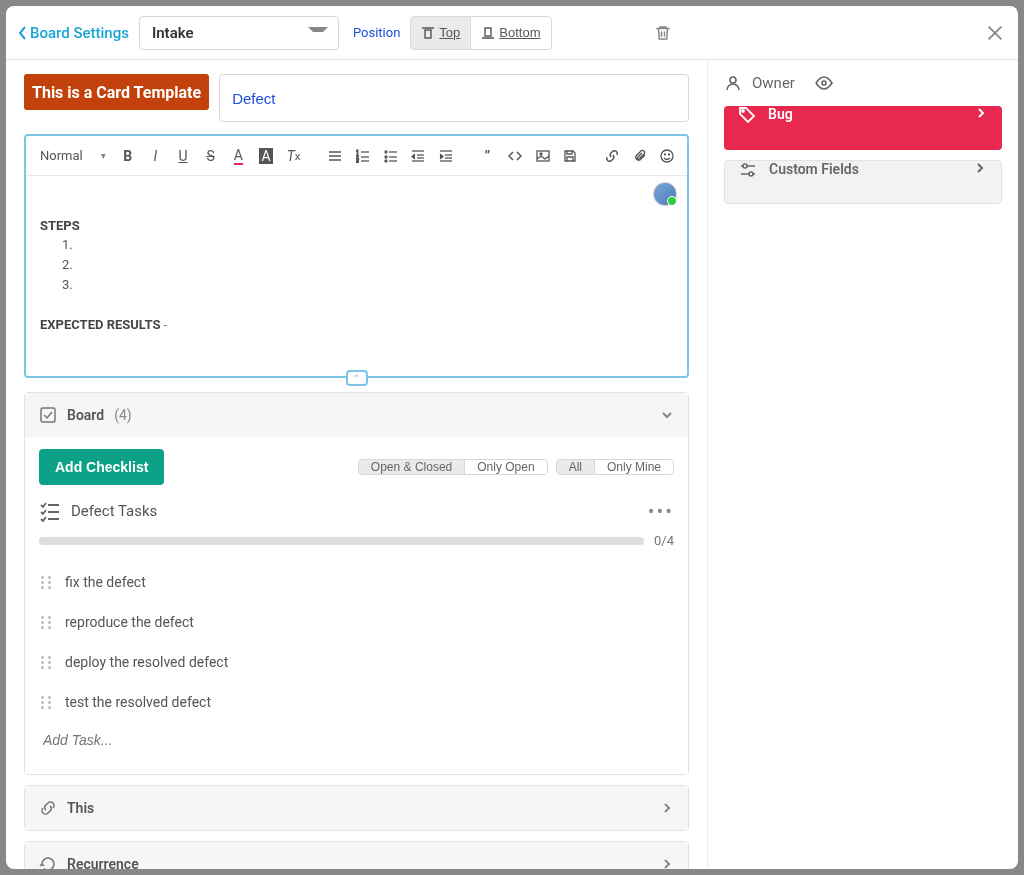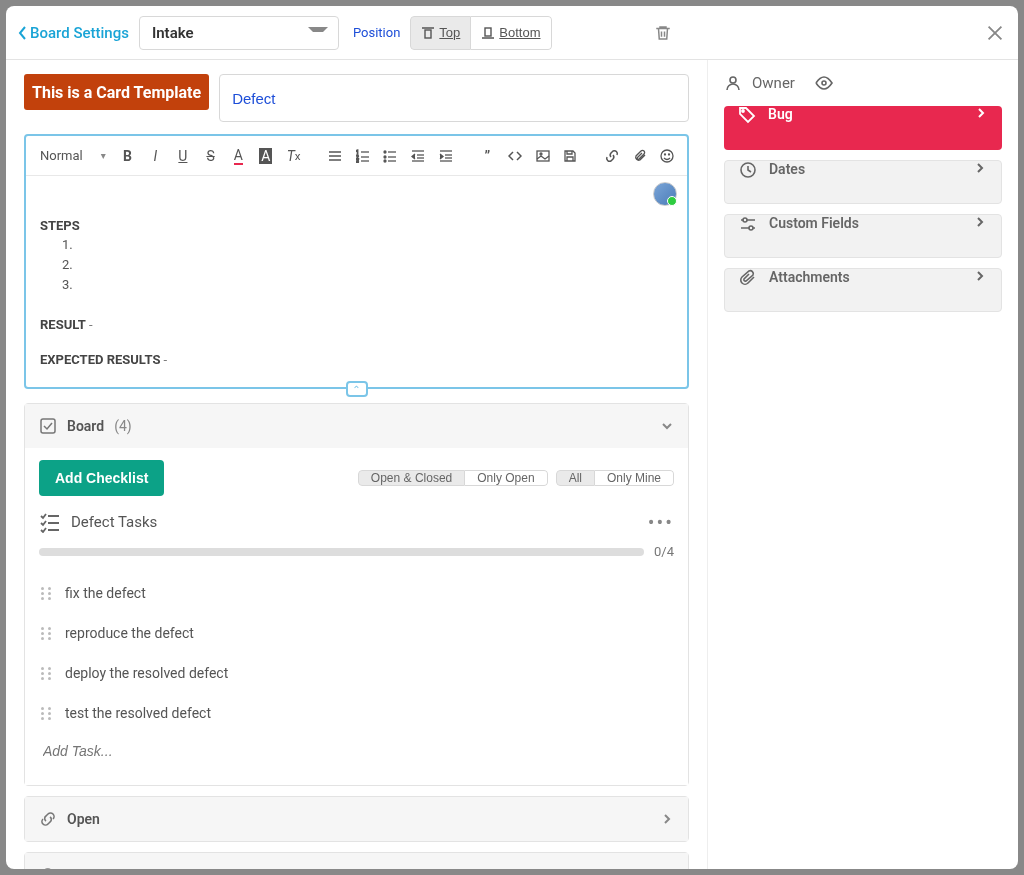--- a/index.html
+++ b/index.html
@@ -149,21 +149,20 @@
   position: relative;
   margin-bottom: 14px;
 }
 .toolbar {
   height: 40px;
   border-bottom: 1px solid #e8e8e8;
   display: flex;
   align-items: center;
   padding: 0 8px;
   gap: 4px;
-  justify-content: center;
 }
 .tb-select {
   font-size: 13px;
   color: #555;
   padding: 4px 6px;
   display: flex;
   align-items: center;
   gap: 18px;
   cursor: pointer;
 }
@@ -577,21 +576,20 @@
             </div>
         </div>
         <div class="editor-content">
           <div class="avatar"></div>
           <h4>STEPS</h4>
           <ol>
             <li></li>
             <li></li>
             <li></li>
           </ol>
-          <h4><span>RESULT</span><span class="inline-text"> -</span></h4>
           <h4><span>EXPECTED RESULTS</span><span class="inline-text"> -</span></h4>
         </div>
         <div class="collapse-handle">⌃</div>
       </div>
 
       <div class="section">
         <div class="section-header">
           <svg class="icon" viewBox="0 0 18 18" fill="none" stroke="currentColor" stroke-width="1.5">
               <rect x="2" y="2" width="14" height="14" rx="2"></rect>
               <path d="M5 9 l3 3 l5-6"></path>
@@ -673,21 +671,21 @@
             </div>
           <input class="add-task-input" placeholder="Add Task..." style="">
         </div>
       </div>
 
       <div class="section">
         <div class="section-header">
           <svg class="icon" viewBox="0 0 18 18" fill="none" stroke="currentColor" stroke-width="1.6">
               <path d="M7 11 a3 3 0 0 1 0-5 l2-2 a3 3 0 0 1 5 5 M11 7 a3 3 0 0 1 0 5 l-2 2 a3 3 0 0 1-5-5"></path>
             </svg>
-          <span class="section-title">Open</span>
+          <span class="section-title">This</span>
           <svg class="section-chevron" width="14" height="14" viewBox="0 0 14 14" fill="none" stroke="currentColor" stroke-width="2">
               <path d="M5 3 l4 4 l-4 4"></path>
             </svg>
         </div>
       </div>
 
       <div class="section">
         <div class="section-header">
           <svg class="icon" viewBox="0 0 18 18" fill="none" stroke="currentColor" stroke-width="1.6">
               <path d="M3 9 a6 6 0 1 1 2 4.5 M3 9 l-2 2 M3 9 l2 2"></path>
@@ -718,48 +716,29 @@
         <svg class="icon" viewBox="0 0 18 18" fill="none" stroke="currentColor" stroke-width="1.8">
             <path d="M2 2 h6 l8 8 l-6 6 l-8-8 z"></path>
             <circle cx="5" cy="5" r="1" fill="currentColor"></circle>
           </svg>
         <span>Bug</span>
         <svg class="side-chevron" width="14" height="14" viewBox="0 0 14 14" fill="none" stroke="currentColor" stroke-width="2">
             <path d="M5 3 l4 4 l-4 4"></path>
           </svg>
       </div>
 
-      <div class="side-panel gray">
-        <svg class="icon" viewBox="0 0 18 18" fill="none" stroke="currentColor" stroke-width="1.6">
-            <circle cx="9" cy="9" r="7"></circle>
-            <path d="M9 5 v4 l3 2"></path>
-          </svg>
-        <span>Dates</span>
-        <svg class="side-chevron" width="14" height="14" viewBox="0 0 14 14" fill="none" stroke="currentColor" stroke-width="2">
-            <path d="M5 3 l4 4 l-4 4"></path>
-          </svg>
-      </div>
 
       <div class="side-panel gray">
         <svg class="icon" viewBox="0 0 18 18" fill="none" stroke="currentColor" stroke-width="1.6">
             <line x1="2" y1="5" x2="16" y2="5"></line>
             <circle cx="6" cy="5" r="2" fill="#f2f2f2"></circle>
             <line x1="2" y1="13" x2="16" y2="13"></line>
             <circle cx="12" cy="13" r="2" fill="#f2f2f2"></circle>
           </svg>
         <span>Custom Fields</span>
         <svg class="side-chevron" width="14" height="14" viewBox="0 0 14 14" fill="none" stroke="currentColor" stroke-width="2">
             <path d="M5 3 l4 4 l-4 4"></path>
           </svg>
       </div>
 
-      <div class="side-panel gray">
-        <svg class="icon" viewBox="0 0 18 18" fill="none" stroke="currentColor" stroke-width="1.6">
-            <path d="M15 8 L9 14 a4 4 0 0 1-6-6 L10 2 a3 3 0 0 1 4 4 L7 12 a1.5 1.5 0 0 1-2-2 L10 5"></path>
-          </svg>
-        <span>Attachments</span>
-        <svg class="side-chevron" width="14" height="14" viewBox="0 0 14 14" fill="none" stroke="currentColor" stroke-width="2">
-            <path d="M5 3 l4 4 l-4 4"></path>
-          </svg>
-      </div>
     </div>
   </div>
 </div>
 
 </body></html>

